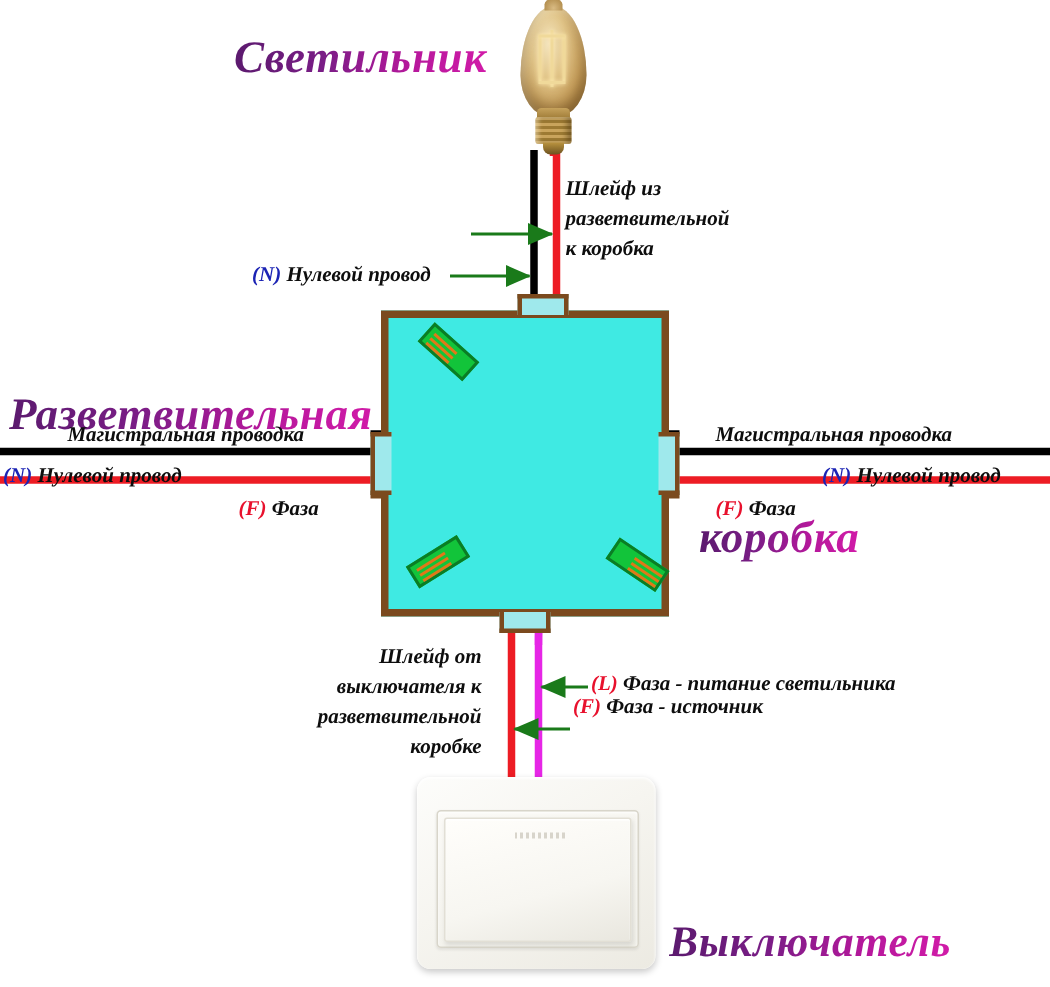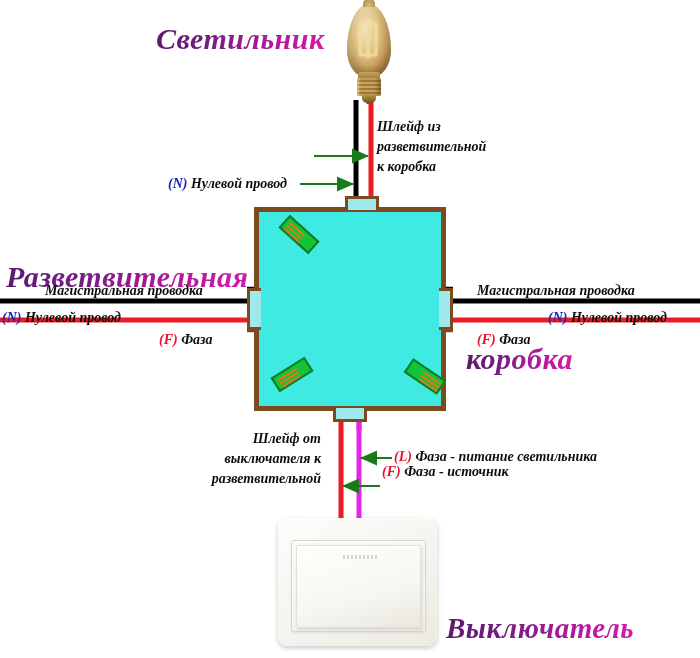--- a/index.html
+++ b/index.html
@@ -241,20 +241,21 @@
     <span class="n">(N)</span><span> Нулевой провод</span>
   </div>
   <div class="lbl note" id="t-fazaR">
     <span class="f">(F)</span><span> Фаза</span>
   </div>
 
   <div class="lbl note" id="t-shleif-bot">
     <div>Шлейф от</div>
     <div>выключателя к</div>
     <div>разветвительной</div>
+    <div>коробке</div>
   </div>
 
   <div class="lbl note" id="t-L">
     <span class="l">(L)</span><span> Фаза - питание светильника</span>
   </div>
   <div class="lbl note" id="t-F2">
     <span class="f">(F)</span><span> Фаза - источник</span>
   </div>
 
 </div>

